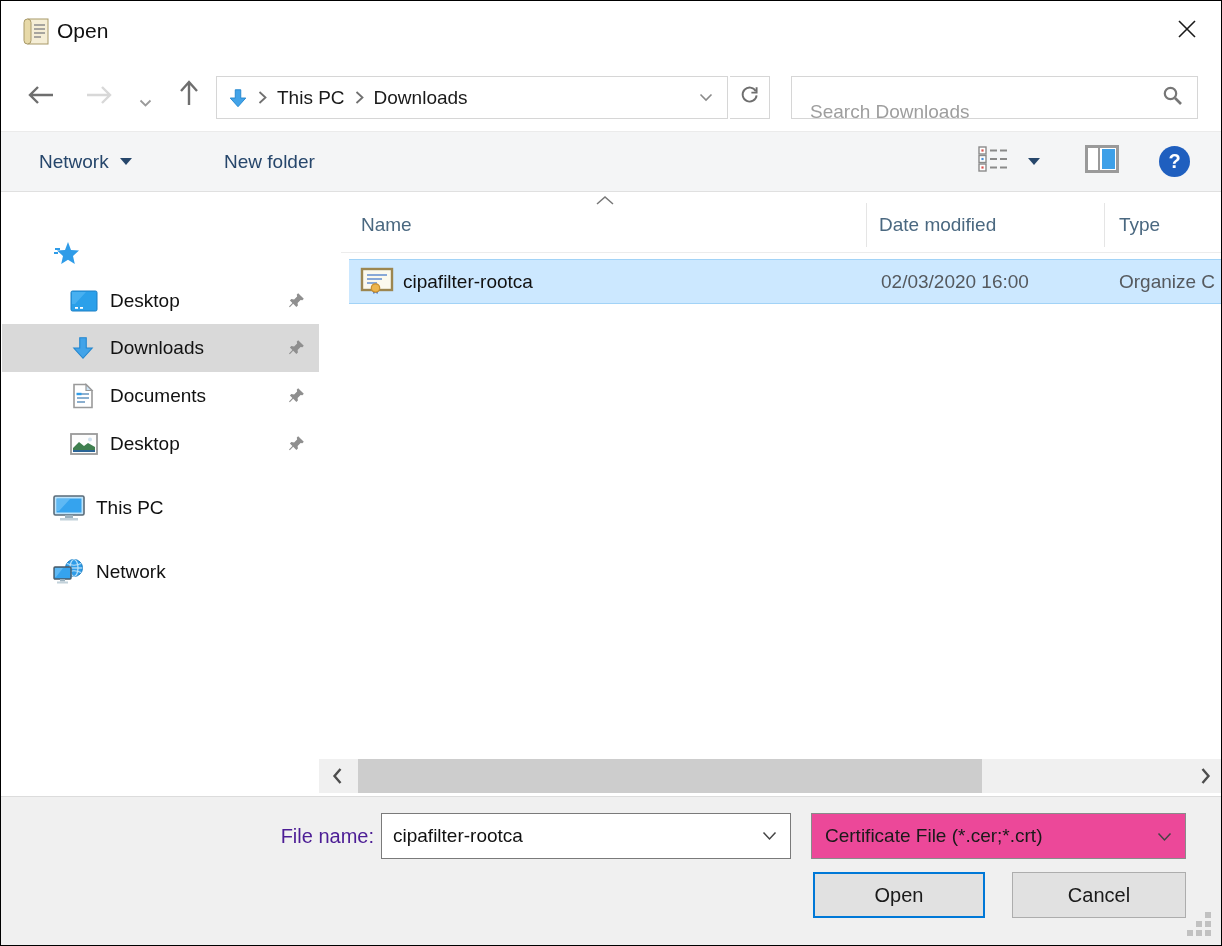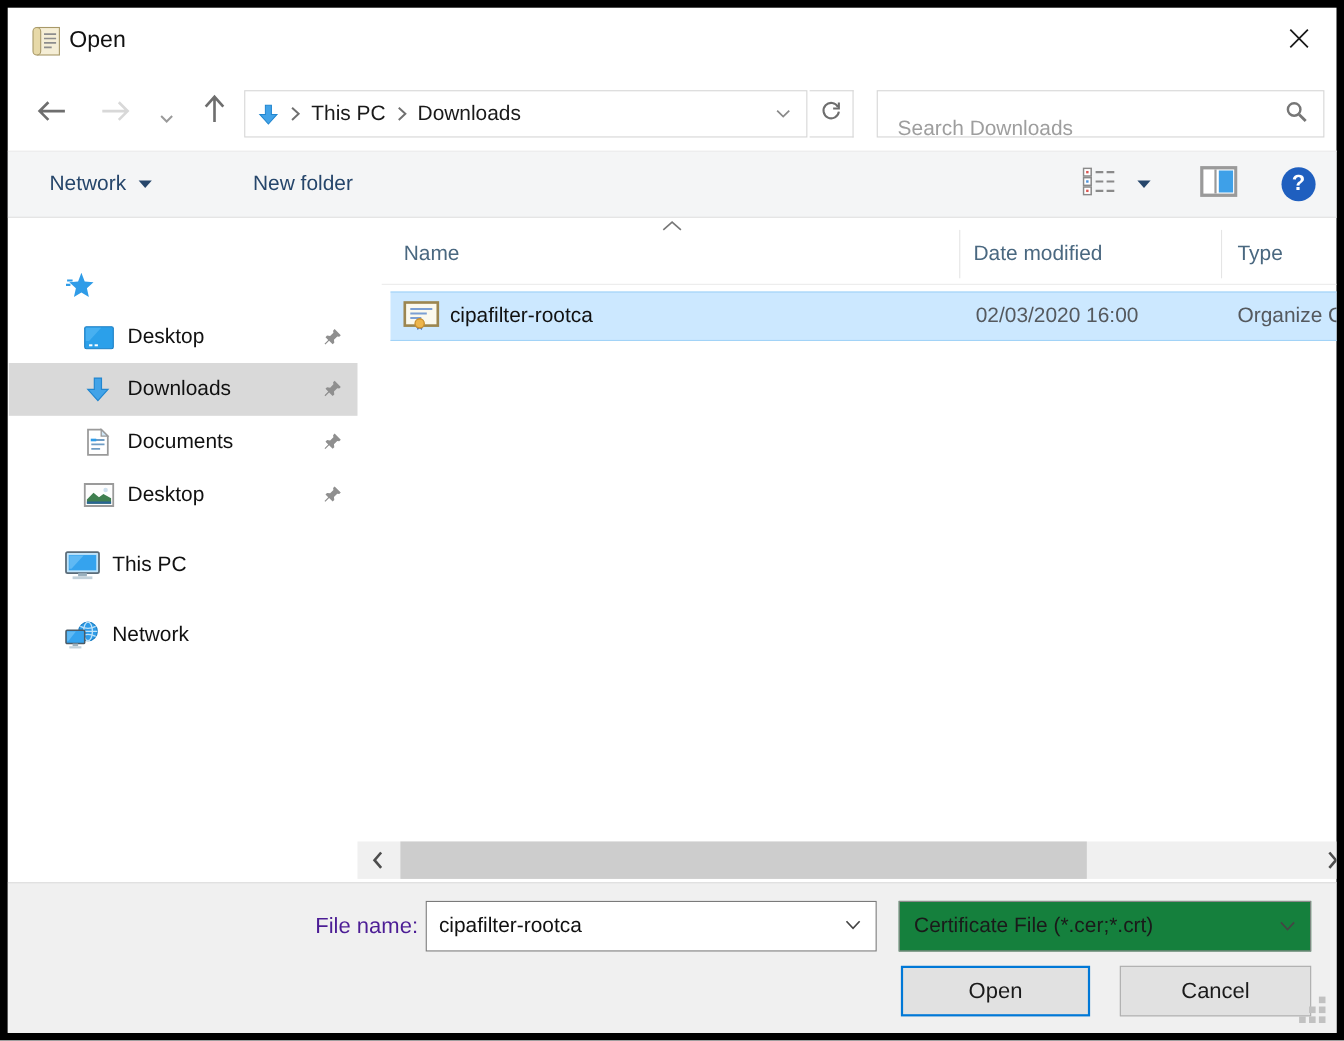--- a/index.html
+++ b/index.html
@@ -1,19 +1,19 @@
 <!DOCTYPE html>
 <html><head>
 <meta charset="utf-8">
 <style>
   html,body{margin:0;padding:0;background:#cfcfcf;}
   *{box-sizing:border-box;}
   .window{
     position:relative;width:1222px;height:946px;background:#fff;
-    border:7px solid #000000;overflow:hidden;
+    border:1px solid #000000;overflow:hidden;
     font-family:"Liberation Sans","DejaVu Sans",sans-serif;color:#1a1a1a;
   }
   .abs{position:absolute;}
   
   .title-text{left:56px;top:0;height:60px;line-height:60px;font-size:21px;color:#111;}
   .close-btn{right:18px;top:14px;width:32px;height:32px;display:flex;align-items:center;justify-content:center;cursor:pointer;}
   
   .navbtn{width:36px;height:32px;display:flex;align-items:center;justify-content:center;}
   .addressbar{left:215px;top:75px;width:512px;height:43px;border:1px solid #d6d6d6;background:#fff;
     display:flex;align-items:center;font-size:19px;}
@@ -50,21 +50,21 @@
   .harrow{position:absolute;top:0;width:32px;height:34px;display:flex;align-items:center;justify-content:center;cursor:pointer;}
   
   .footer{left:0;top:795px;width:1220px;height:150px;background:#f0f0f0;border-top:1px solid #dcdcdc;}
   .fname-label{position:absolute;left:200px;top:812px;width:173px;height:46px;line-height:46px;
     text-align:right;font-size:20px;color:#4c1d95;}
   .fname-box{position:absolute;left:380px;top:812px;width:410px;height:46px;background:#fff;
     border:1px solid #7a7a7a;display:flex;align-items:center;}
   .fname-box input{flex:1;border:none;outline:none;font-size:19px;padding-left:11px;color:#111;
     font-family:inherit;background:transparent;}
   .combo-chev{margin-right:13px;flex:0 0 auto;}
-  .ftype-box{position:absolute;left:810px;top:812px;width:375px;height:46px;background:#15803d;
+  .ftype-box{position:absolute;left:810px;top:812px;width:375px;height:46px;background:#ec4899;
     border:1px solid #8a8a8a;display:flex;align-items:center;font-size:19px;cursor:pointer;gap:28px;}
   .ftype-box .val{flex:1;padding-left:13px;white-space:nowrap;}
   .btn{position:absolute;top:871px;height:46px;background:#e1e1e1;display:flex;align-items:center;
     justify-content:center;font-size:20px;cursor:pointer;}
   .btn-open{left:812px;width:172px;border:2px solid #0078d7;}
   .btn-cancel{left:1011px;width:174px;border:1px solid #adadad;}
   .grip{position:absolute;right:10px;bottom:9px;display:grid;grid-template-columns:repeat(3,6px);
     grid-auto-rows:6px;gap:3px;cursor:nwse-resize;}
   .grip i{background:#c1c1c1;}
   .grip i.e{background:transparent;}

